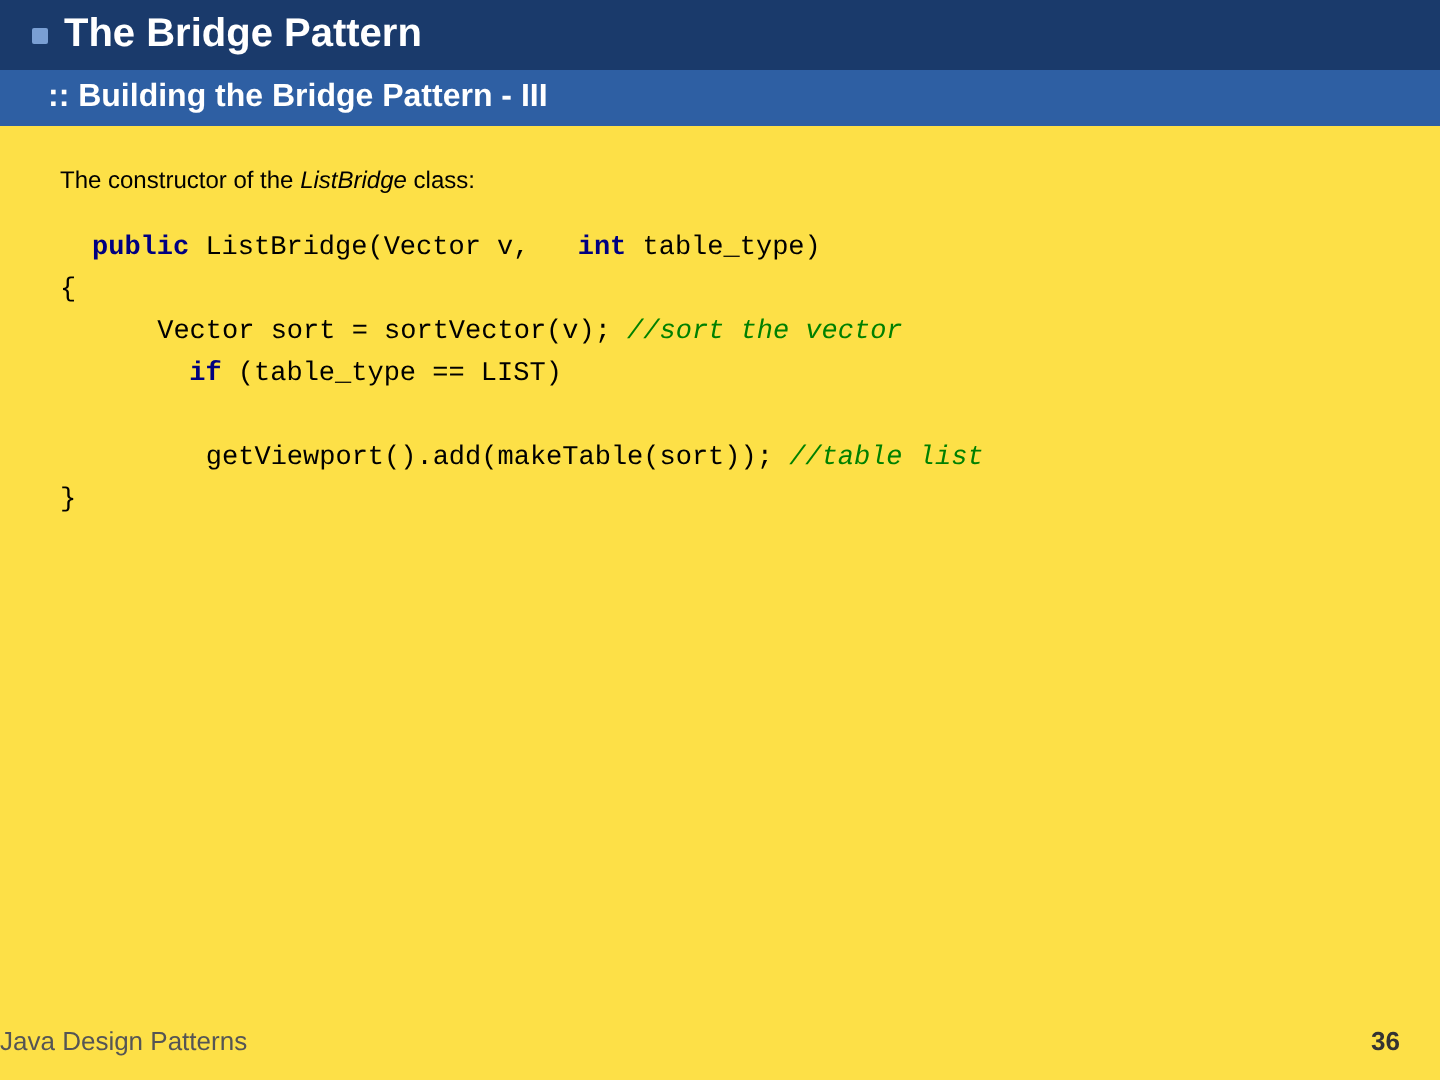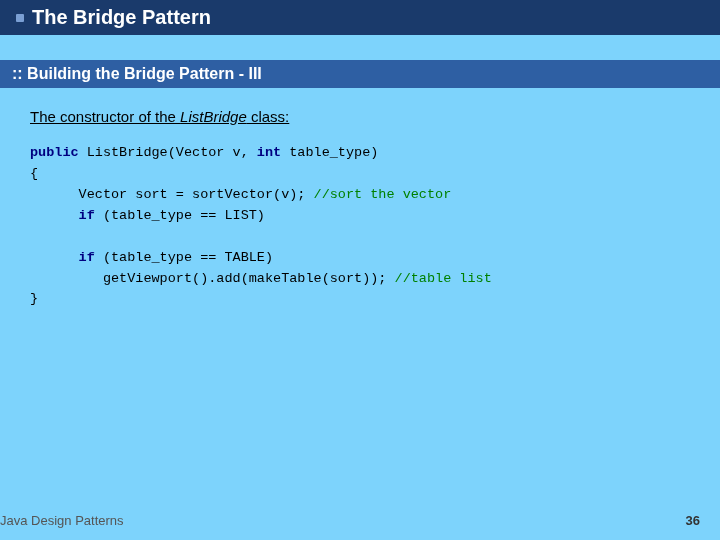--- a/index.html
+++ b/index.html
@@ -13,82 +13,82 @@
       height: 540px;
       background: #ffffff;
       font-family: Arial, Helvetica, sans-serif;
       overflow: hidden;
       position: relative;
     }
 
     .slide-container {
       width: 720px;
       height: 540px;
-      background: #7dd3fc;
+      background: #fde047;
       position: relative;
     }
 
     .title-bar {
       background: #1a3a6b;
       padding: 6px 16px;
       display: flex;
       align-items: center;
     }
 
     .title-text {
       color: #ffffff;
       font-size: 20px;
       font-weight: bold;
     }
 
     .subtitle-bar {
       background: #2e5fa3;
-      padding: 5px 12px;
-      margin-top: 25px;
+      padding: 5px 24px;
     }
 
     .subtitle-text {
       color: #ffffff;
       font-size: 16px;
       font-weight: bold;
     }
 
     .content-area {
       padding: 20px 30px 10px 30px;
     }
 
     .intro-text {
-      font-size: 15px;
+      font-size: 12px;
       color: #000000;
       margin-bottom: 18px;
-      text-decoration: underline;
     }
 
     .intro-text em {
       font-style: italic;
     }
 
     .code-block {
       font-family: 'Courier New', Courier, monospace;
       font-size: 13.5px;
       line-height: 1.55;
       color: #000000;
     }
 
     .code-line {
       white-space: pre;
     }
 
     .keyword {
       color: #000080;
       font-weight: bold;
+      margin-left: 16px;
     }
 
     .comment {
       color: #008000;
+      font-style: italic;
     }
 
     .footer {
       position: absolute;
       bottom: 12px;
       left: 0;
       right: 0;
       display: flex;
       justify-content: flex-start;
       align-items: center;
@@ -137,21 +137,20 @@
       <span>The constructor of the </span><em>ListBridge</em><span> class:</span>
     </div>
 
     <div class="code-block">
 
       <div class="code-line"><span class="keyword">public</span> ListBridge(Vector v, <span class="keyword">int</span> table_type)</div>
       <div class="code-line">{</div>
       <div class="code-line">      Vector sort = sortVector(v); <span class="comment">//sort the vector</span></div>
       <div class="code-line">      <span class="keyword">if</span> (table_type == LIST)</div>
       <div class="code-line">&nbsp;</div>
-      <div class="code-line">      <span class="keyword">if</span> (table_type == TABLE)</div>
       <div class="code-line">         getViewport().add(makeTable(sort)); <span class="comment">//table list</span></div>
       <div class="code-line">}</div>
 
     </div>
   </div>
 
   <div class="footer">
     <span class="footer-text">Java Design Patterns</span>
   </div>
 

